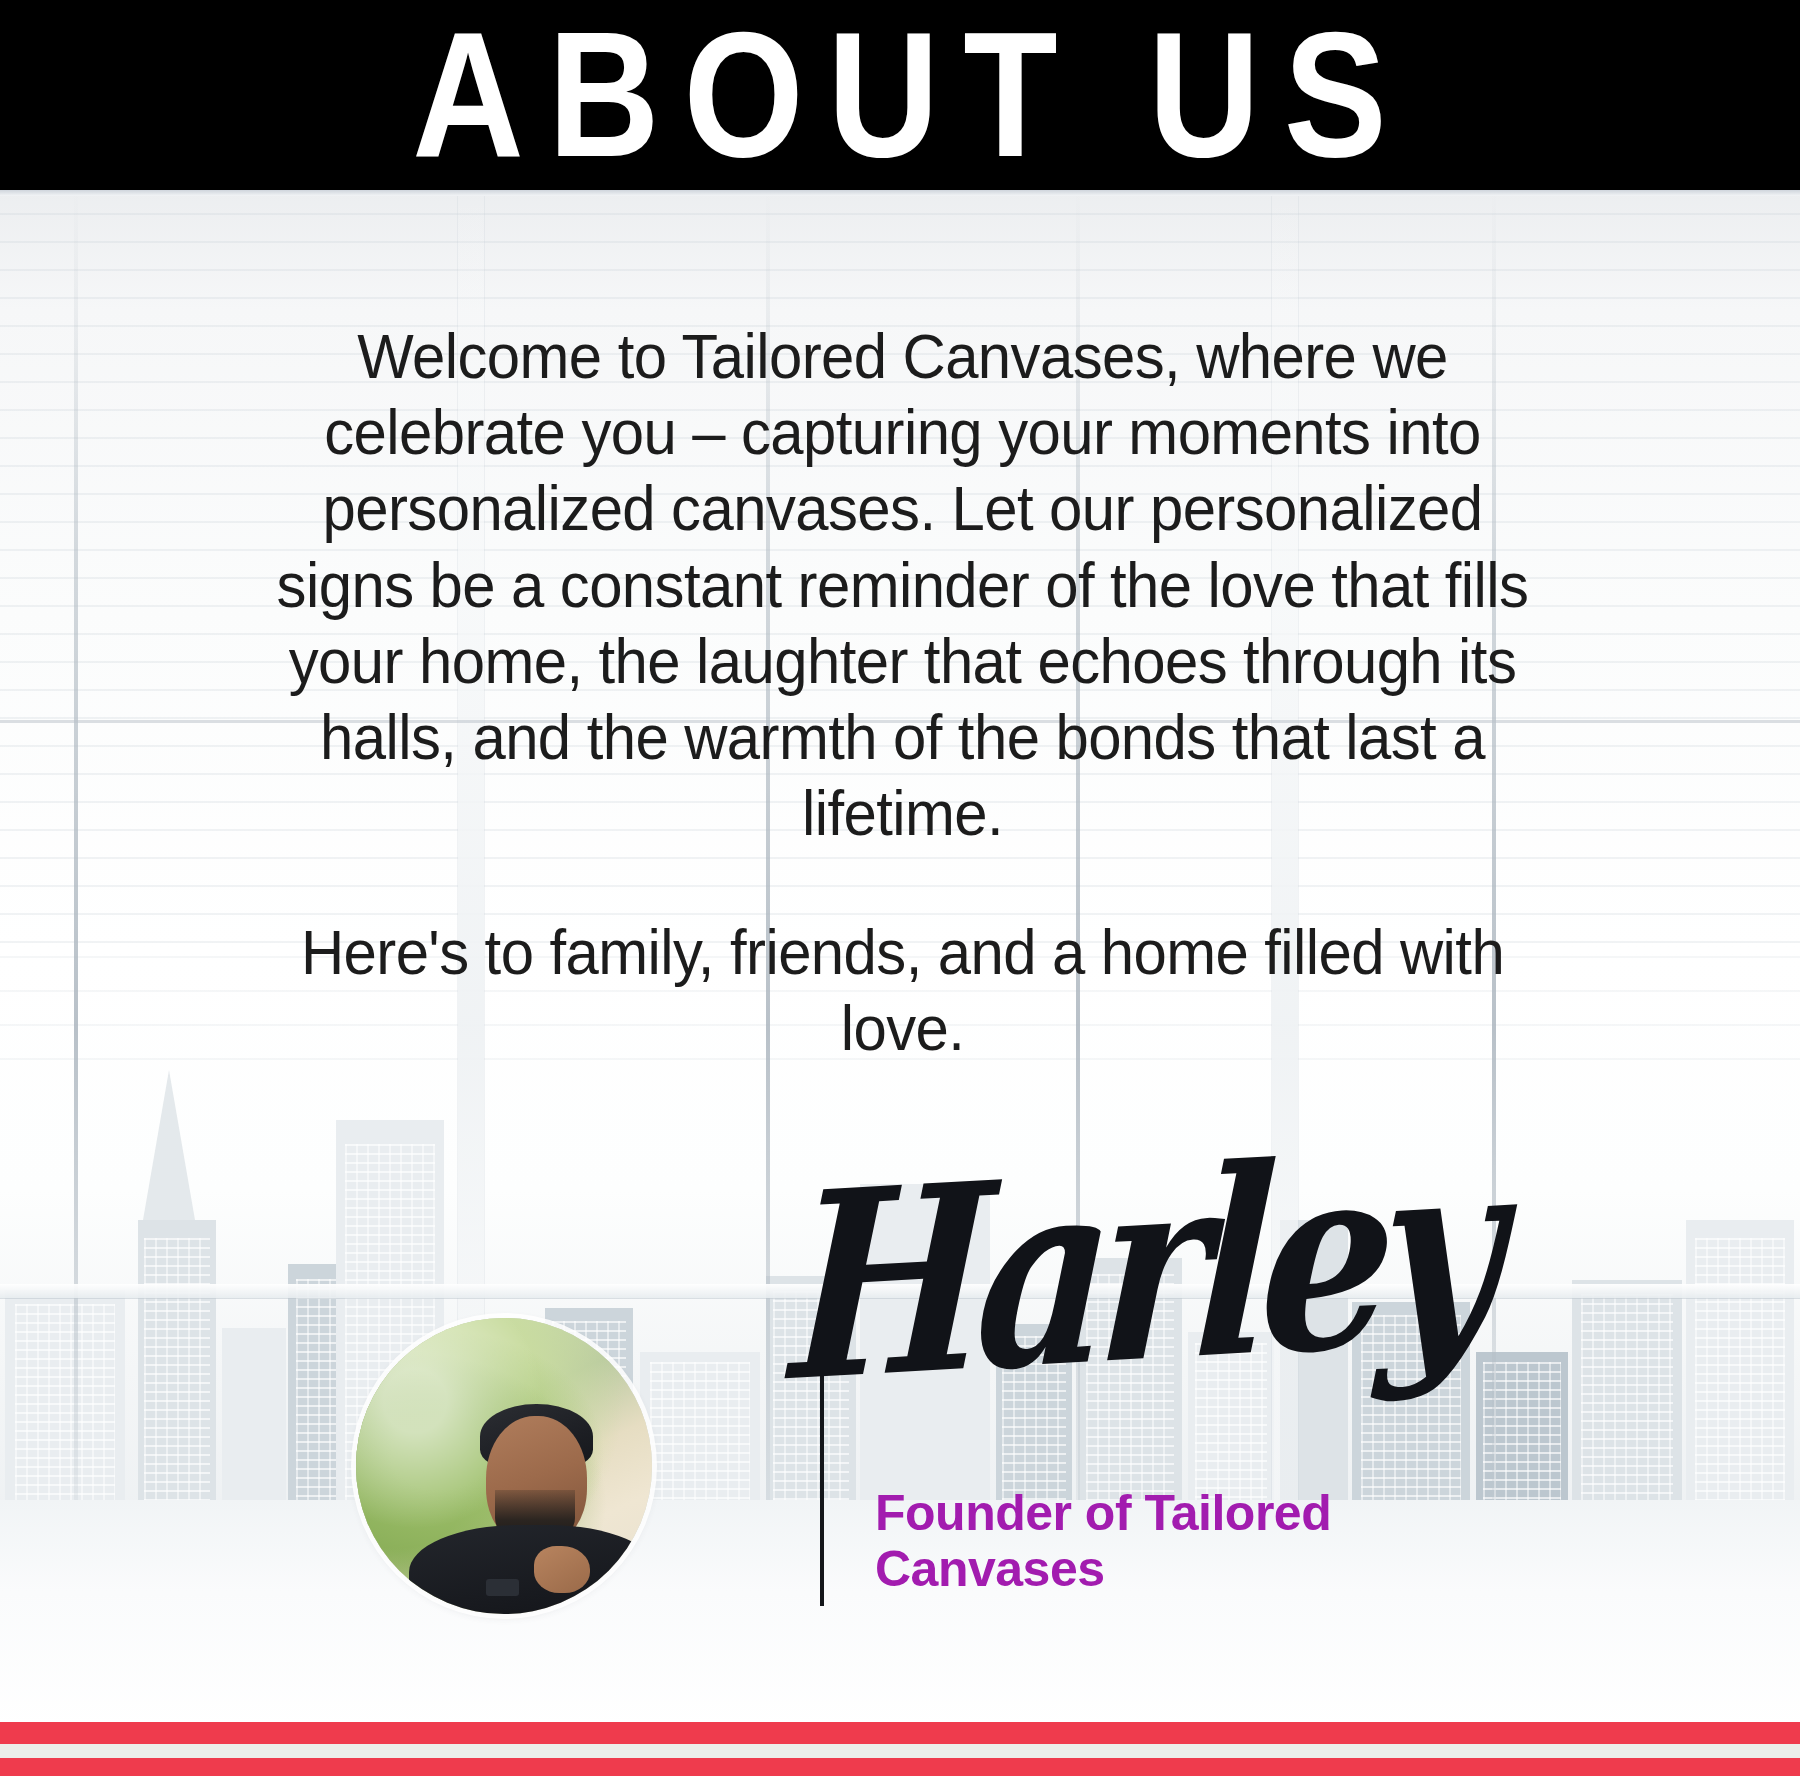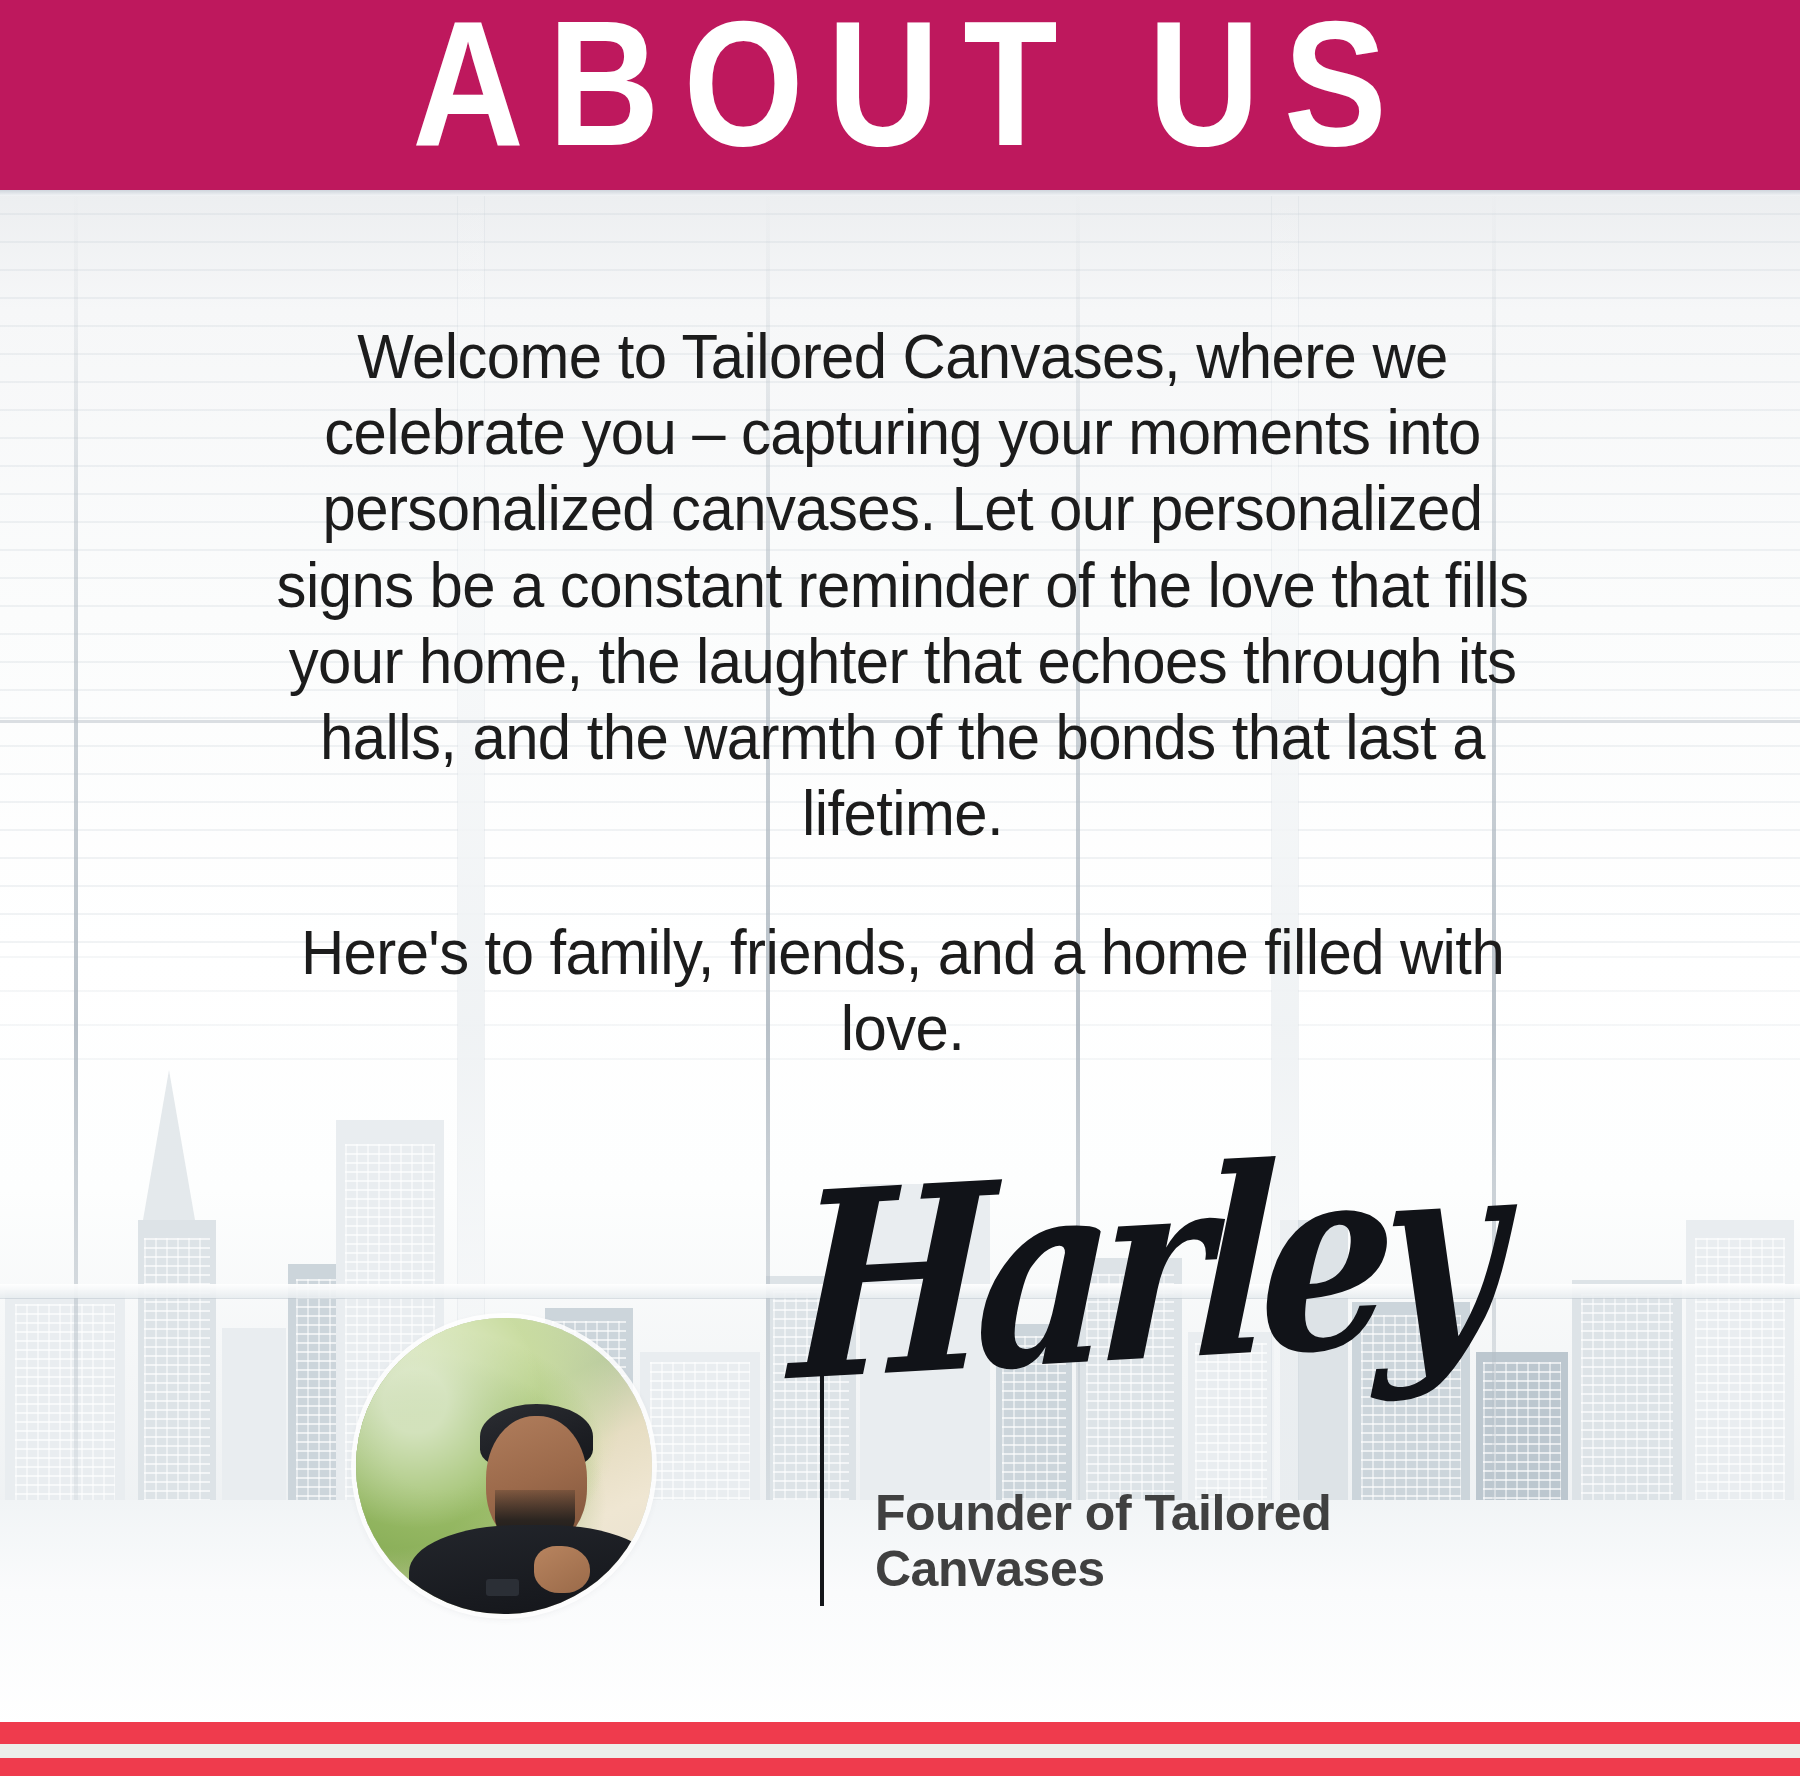--- a/index.html
+++ b/index.html
@@ -144,23 +144,25 @@
     width: 1800px; height: 230px;
     background: linear-gradient(to bottom, #f1f4f6 0%, #fafbfc 40%, #ffffff 100%);
   }
 
   
   .banner {
     position: absolute;
     left: 0; top: 0;
     width: 1800px;
     height: 190px;
-    background: #be185d;
+    background: #000000;
     display: flex;
+    align-items: center;
     justify-content: center;
+    text-decoration: underline;
   }
   .banner-title {
     color: #ffffff;
     font-family: "Liberation Sans", sans-serif;
     font-size: 168px;
     font-weight: 700;
     letter-spacing: 26px;
     line-height: 1;
     transform: scaleX(0.92) scaleY(1.06);
     white-space: nowrap;
@@ -282,21 +284,21 @@
     transform-origin: left top;
     white-space: nowrap;
     pointer-events: none;
   }
 
   .founder-title {
     position: absolute;
     left: 875px;
     top: 1485px;
     width: 560px;
-    color: #404040;
+    color: #a21caf;
     font-family: "Liberation Sans", sans-serif;
     font-size: 50px;
     font-weight: 700;
     line-height: 1.12;
     letter-spacing: -0.5px;
   }
 
   
   .bar-red-1 {
     position: absolute;

